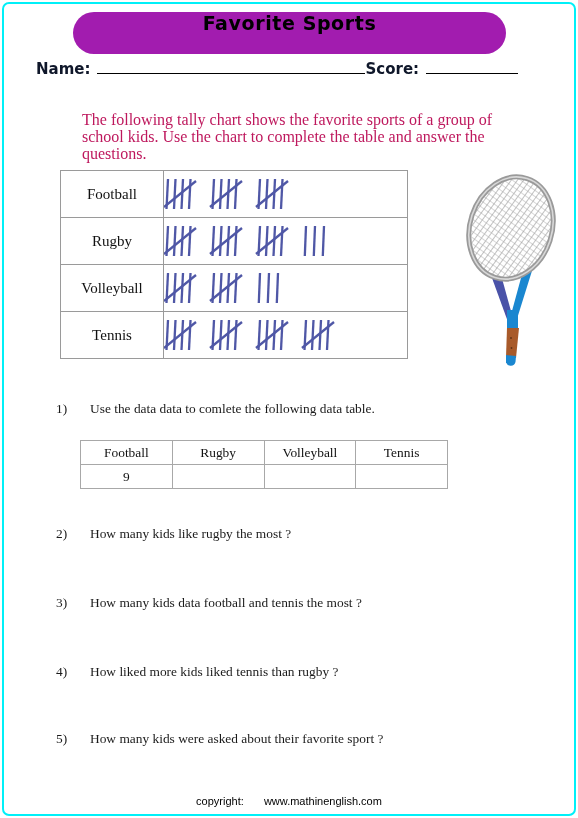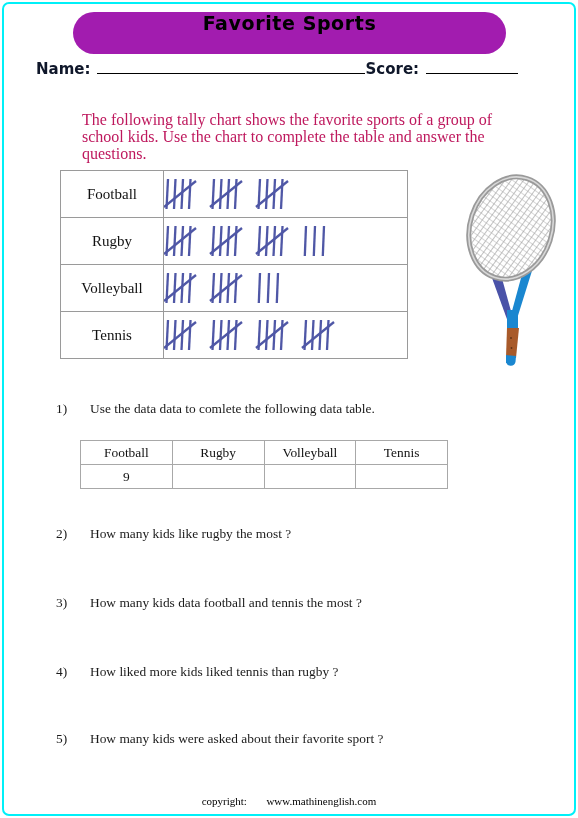--- a/index.html
+++ b/index.html
@@ -140,21 +140,21 @@
     color: #111;
     padding: 0;
   }
 
   
   #footer {
     position: absolute;
     left: 0; top: 795px;
     width: 578px;
     text-align: center;
-    font-family: Liberation Serif, serif;
+    font-family: Liberation Sans, sans-serif;
     font-size: 11px;
     color: #000;
   }
   #footer-sep { display: inline-block; width: 14px; }
 </style>
 </head>
 <body>
 
 <div id="page-border"></div>
 

